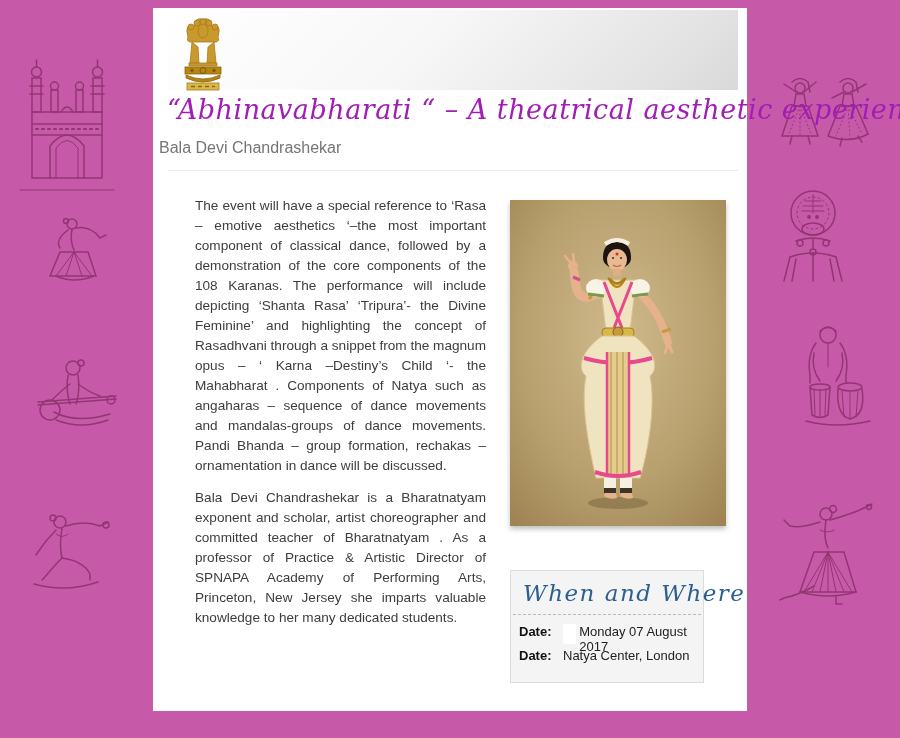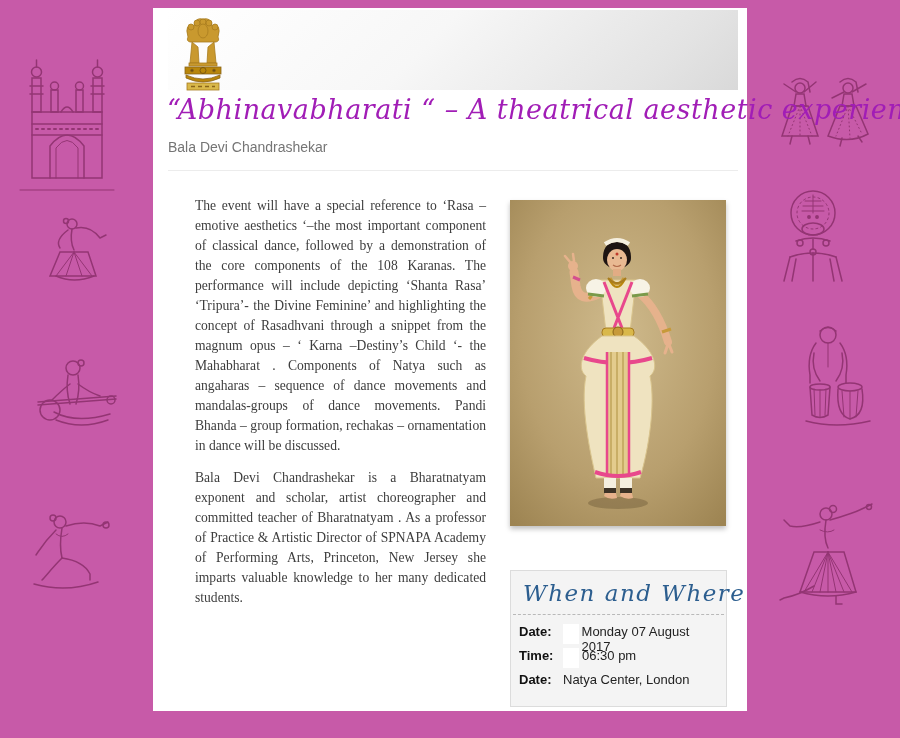--- a/index.html
+++ b/index.html
@@ -13,33 +13,33 @@
 
   .header-bar { position:absolute; left:15px; top:2px; width:570px; height:80px;
     background:linear-gradient(135deg,#ffffff 0%,#f7f7f7 45%,#e3e3e3 85%,#d9d9d9 100%); }
   .emblem { position:absolute; left:10px; top:5px; width:50px; height:78px; }
   .emblem svg { display:block; width:100%; height:100%; }
 
   .title { position:absolute; left:14px; top:86px; width:575px;
     font-family:"DejaVu Serif", serif; font-style:italic; font-weight:normal;
     font-size:27px; letter-spacing:.5px; color:#a11db6; white-space:nowrap; }
 
-  .subtitle { position:absolute; left:15px; top:131px; font-size:14px; color:#757575; }
+  .subtitle { position:absolute; left:6px; top:131px; font-size:16px; color:#757575; }
 
   .sep { position:absolute; left:15px; top:162px; width:570px; height:0; border-top:1px solid #ececec; }
 
   .article { position:absolute; left:42px; top:188px; width:291px;
-    font-size:13.6px; line-height:20px; color:#3d3d3d; text-align:justify;font-family:Liberation Serif, serif; }
+    font-size:13.6px; line-height:20px; color:#3d3d3d; text-align:justify; }
   .article p + p { margin-top:12px; }
 
   .photo { position:absolute; left:357px; top:192px; width:216px; height:326px;
     box-shadow:0 3px 5px rgba(0,0,0,.25); }
   .photo svg { display:block; width:100%; height:100%; }
 
-  .event-box { position:absolute; left:357px; top:562px; width:217px;
+  .event-box { position:absolute; left:357px; top:562px; width:194px;
     background:#f4f4f4; border:1px solid #dcdcdc; }
   .event-heading { padding:9px 8px 6px 12px;
     font-family:"DejaVu Serif", serif; font-style:italic; font-size:23px;
     letter-spacing:1.5px; color:#2c5e8f; white-space:nowrap; }
   .event-sep { border-top:1px dashed #b9b9b9; margin:2px 2px 0 2px; }
   .event-rows { padding:9px 8px 10px 8px; }
   .event-row { display:flex; align-items:flex-start; height:24px; font-size:13px; color:#1d1d1d; }
   .event-row .lbl { font-weight:bold; min-width:44px; color:#111; }
   .event-row .gap { display:inline-block; width:16px; height:20px; background:#ffffff; margin-right:3px; }
   .event-row .val { color:#222; }
@@ -285,24 +285,19 @@
   <div class="event-box">
     <div class="event-heading">When and Where</div>
     <div class="event-sep"></div>
     <div class="event-rows">
       <div class="event-row">
         <span class="lbl">Date:</span>
         <span class="gap"></span>
         <span class="val">Monday 07 August 2017</span>
       </div>
       <div class="event-row">
-        <span class="lbl">Time:</span>
-        <span class="gap"></span>
-        <span class="val">06:30 pm</span>
-      </div>
-      <div class="event-row">
         <span class="lbl">Date:</span>
         <span class="val">Natya Center, London</span>
       </div>
     </div>
   </div>
 
 </div>
 
 </body></html>

